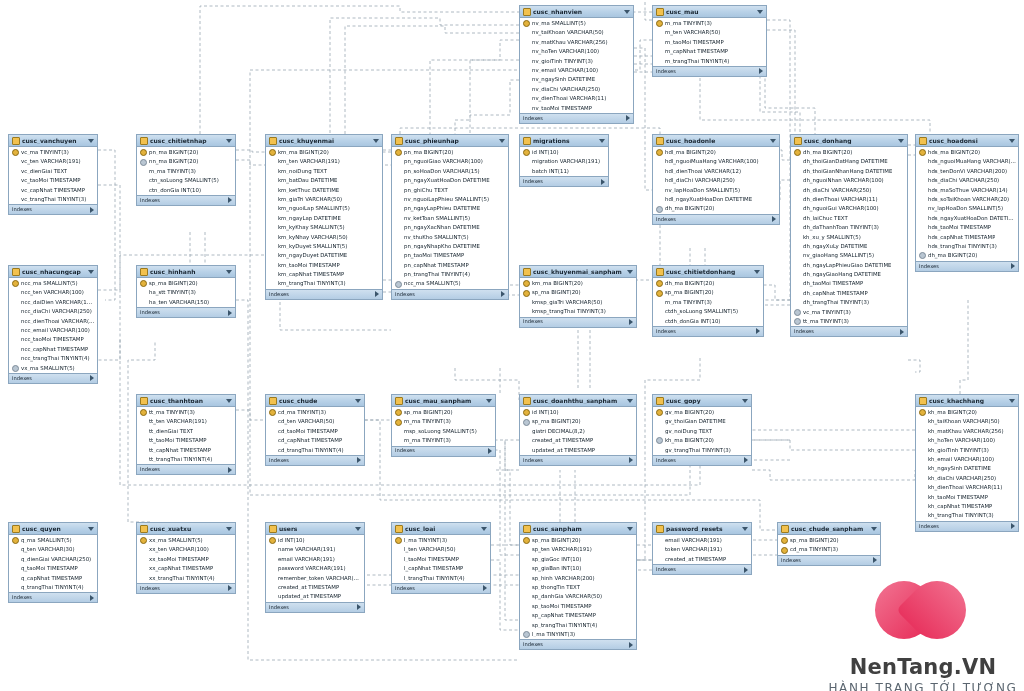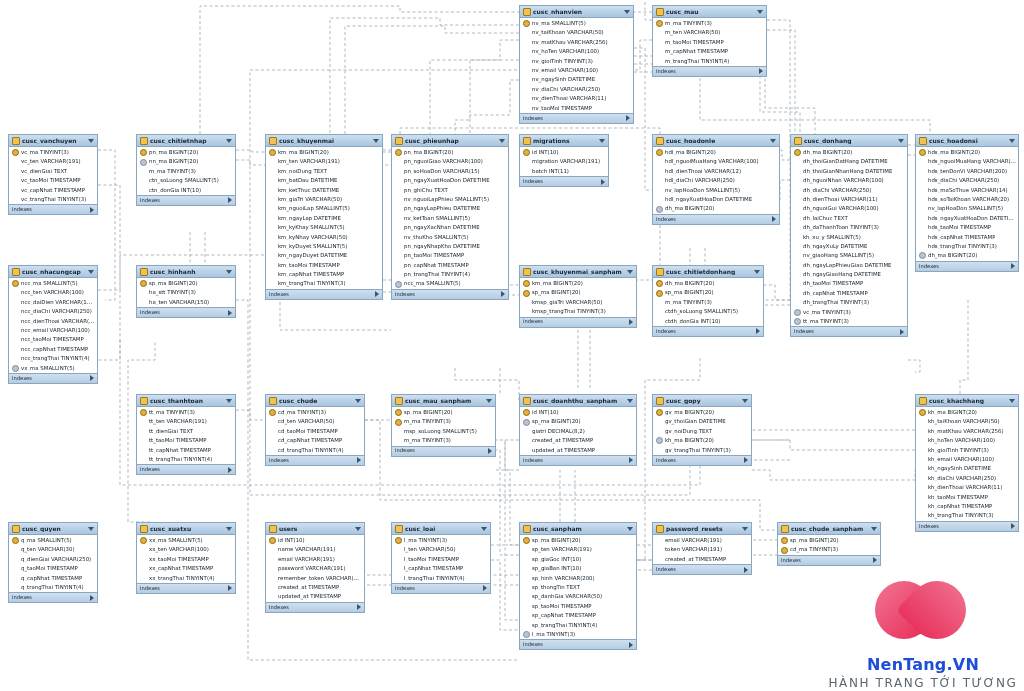--- a/index.html
+++ b/index.html
@@ -70,21 +70,21 @@
   
   #logo{position:absolute;right:6px;bottom:4px;width:190px;height:110px;text-align:center;}
   #logo .heart{position:relative;width:96px;height:84px;margin:0 auto;}
   #logo .heart .lobe{
     position:absolute;width:58px;height:58px;border-radius:50% 50% 50% 50%;
     background:linear-gradient(to bottom,#f06a8a,#e8345f);
   }
   #logo .heart .l1{left:0;top:4px;transform:rotate(-45deg);border-bottom-right-radius:6px;}
   #logo .heart .l2{left:33px;top:4px;transform:rotate(45deg);border-bottom-left-radius:6px;}
   #logo .brand{
-    font-size:16px;font-weight:bold;color:#1d4ed8;letter-spacing:.2px;margin-top:-6px;
+    font-size:21px;font-weight:bold;color:#404040;letter-spacing:.2px;margin-top:-6px;
     font-family:"DejaVu Sans","Liberation Sans",sans-serif;
   }
   #logo .tag{font-size:12px;color:#5b6670;letter-spacing:1.6px;margin-top:2px;}
 </style>
 </head>
 <body>
 
 <div id="canvas">
 
   <svg class="links" viewBox="0 0 1024 691">

